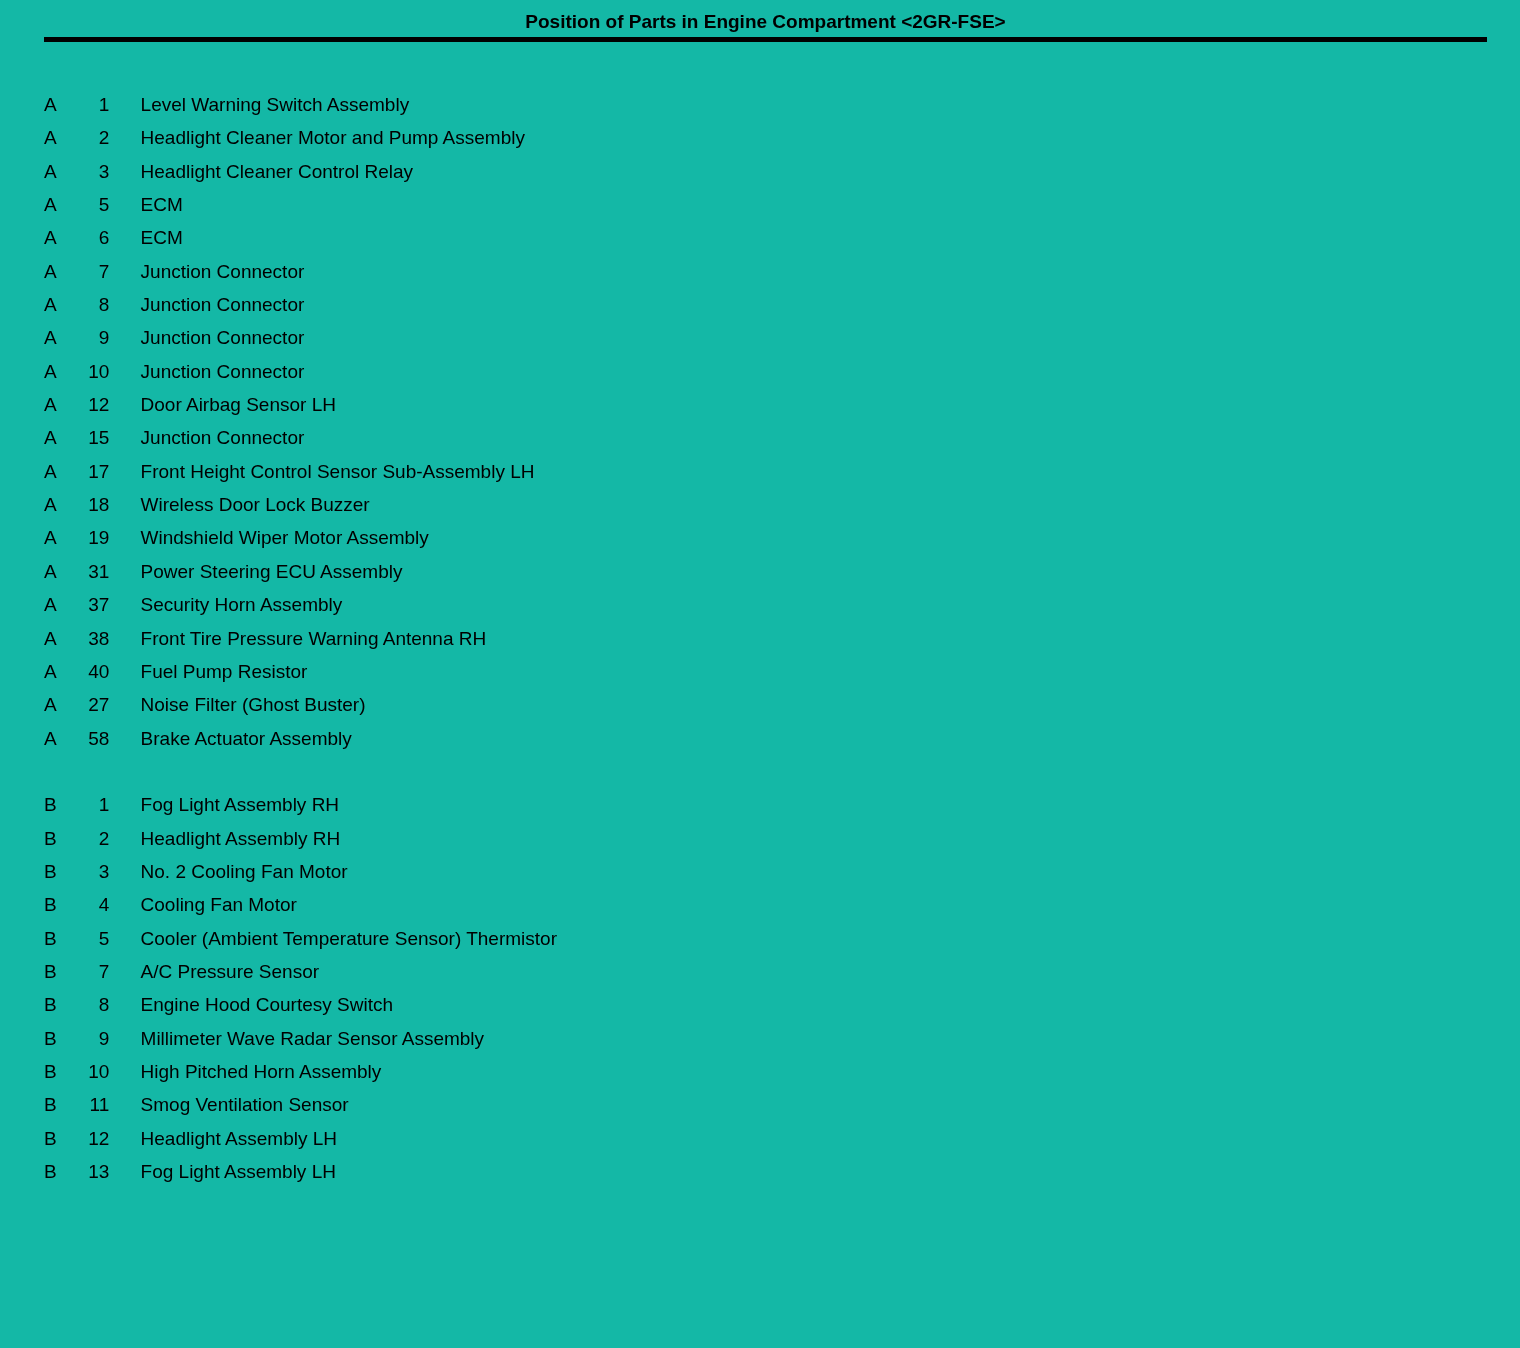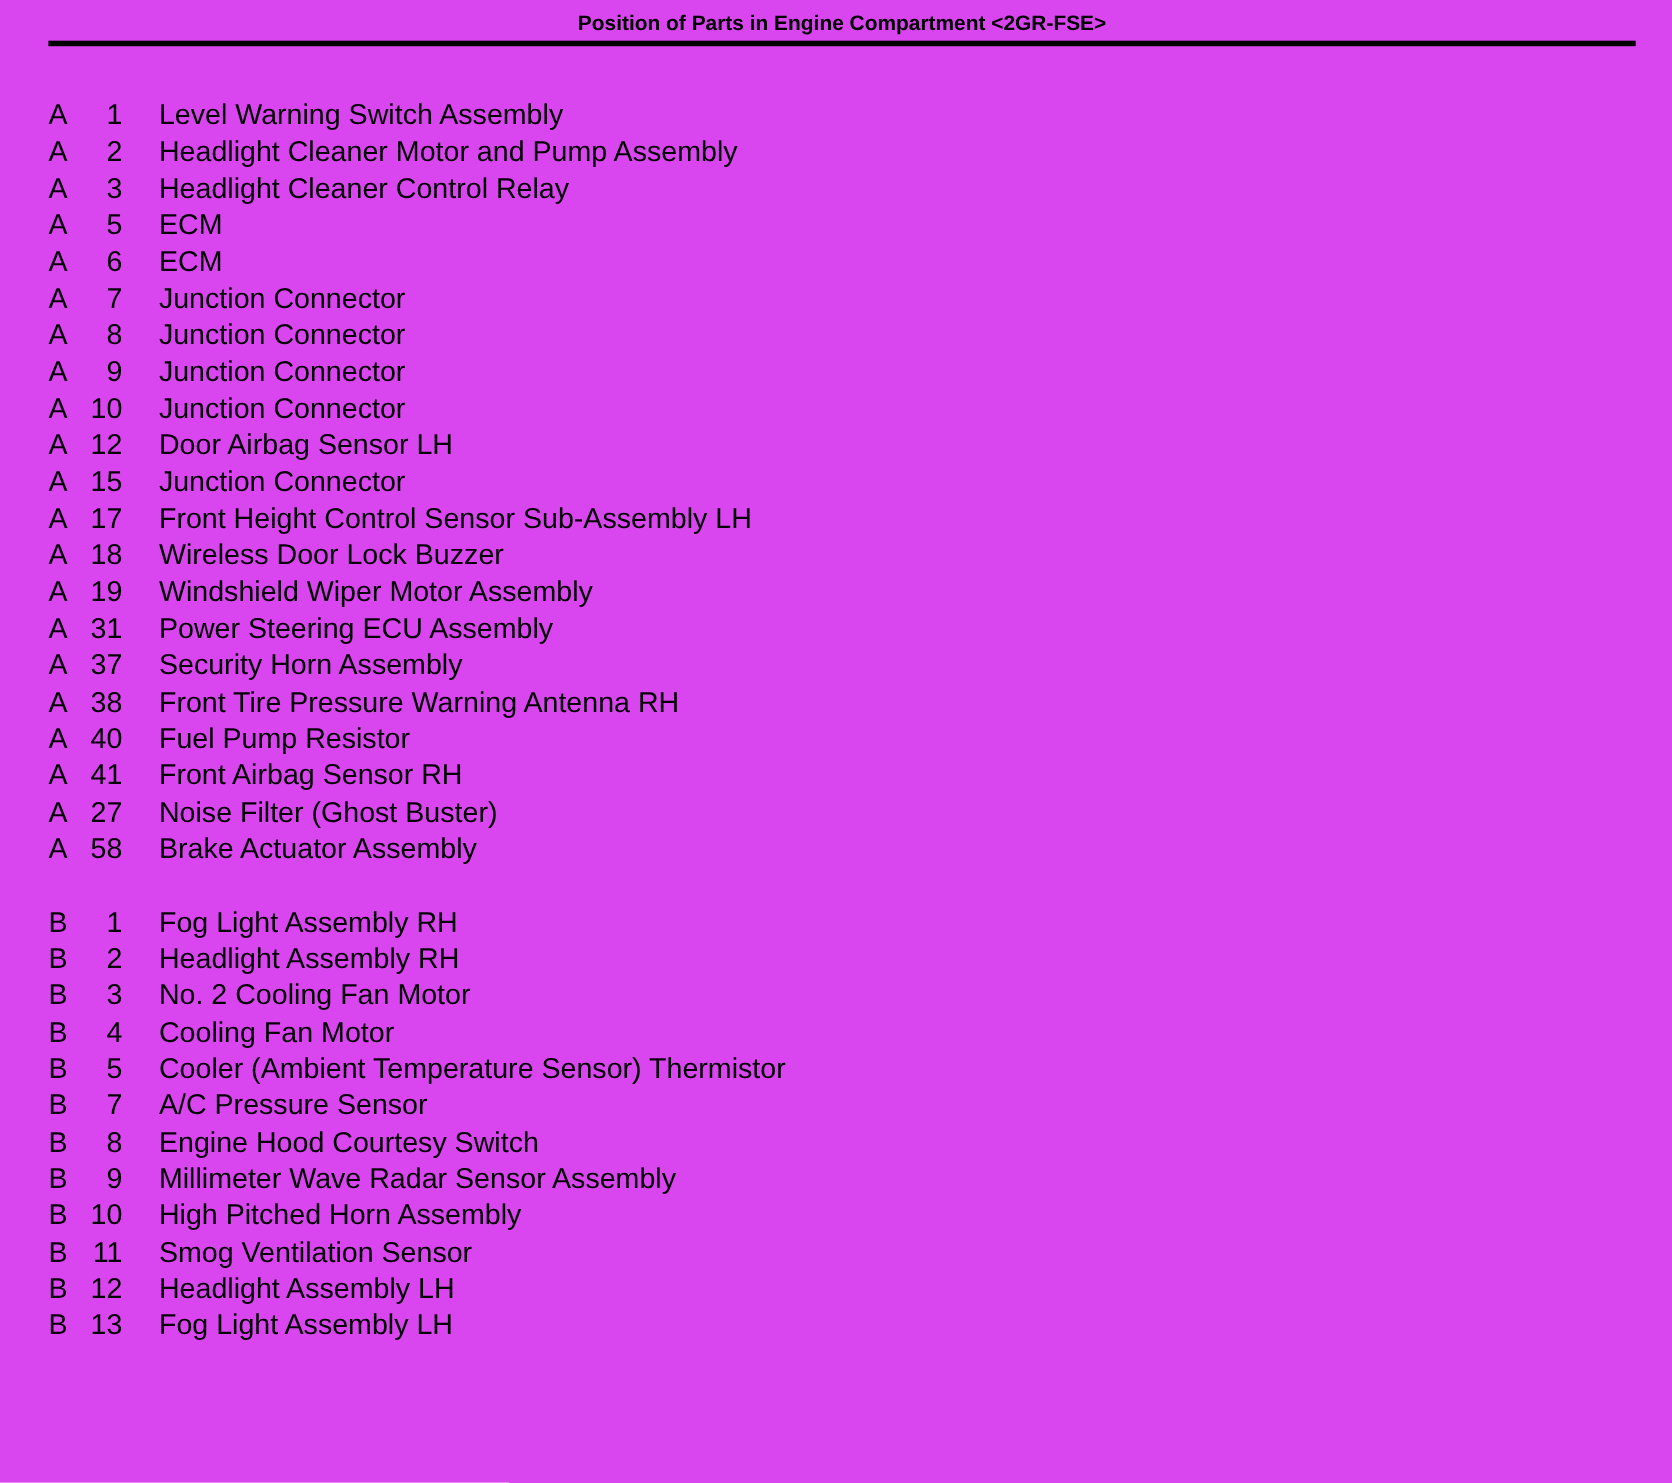--- a/index.html
+++ b/index.html
@@ -4,21 +4,21 @@
 <style>
   html, body {
     margin: 0;
     padding: 0;
     background: #ffffff;
   }
   .page {
     position: relative;
     width: 1520px;
     height: 1348px;
-    background: #d946ef;
+    background: #14b8a6;
     color: #000000;
     font-family: "Liberation Sans", sans-serif;
     overflow: hidden;
   }
   .title {
     position: absolute;
     top: 10px;
     left: 44px;
     width: 1443px;
     text-align: center;
@@ -33,21 +33,21 @@
     left: 44px;
     width: 1443px;
     height: 5px;
     background: #000000;
   }
   .list {
     position: absolute;
     top: 88px;
     left: 44px;
     right: 0;
-    font-size: 26px;
+    font-size: 19px;
   }
   .row {
     height: 33.35px;
     line-height: 33.35px;
     white-space: nowrap;
   }
   .row .code {
     display: inline-block;
     width: 20px;
     vertical-align: top;
@@ -159,25 +159,20 @@
     <span class="num">38</span>
     <span class="desc">Front Tire Pressure Warning Antenna RH</span>
   </div>
       <div class="row">
     <span class="code">A</span>
     <span class="num">40</span>
     <span class="desc">Fuel Pump Resistor</span>
   </div>
       <div class="row">
     <span class="code">A</span>
-    <span class="num">41</span>
-    <span class="desc">Front Airbag Sensor RH</span>
-  </div>
-      <div class="row">
-    <span class="code">A</span>
     <span class="num">27</span>
     <span class="desc">Noise Filter (Ghost Buster)</span>
   </div>
       <div class="row">
     <span class="code">A</span>
     <span class="num">58</span>
     <span class="desc">Brake Actuator Assembly</span>
   </div>
       <div class="section-gap"></div>
       <div class="row">

